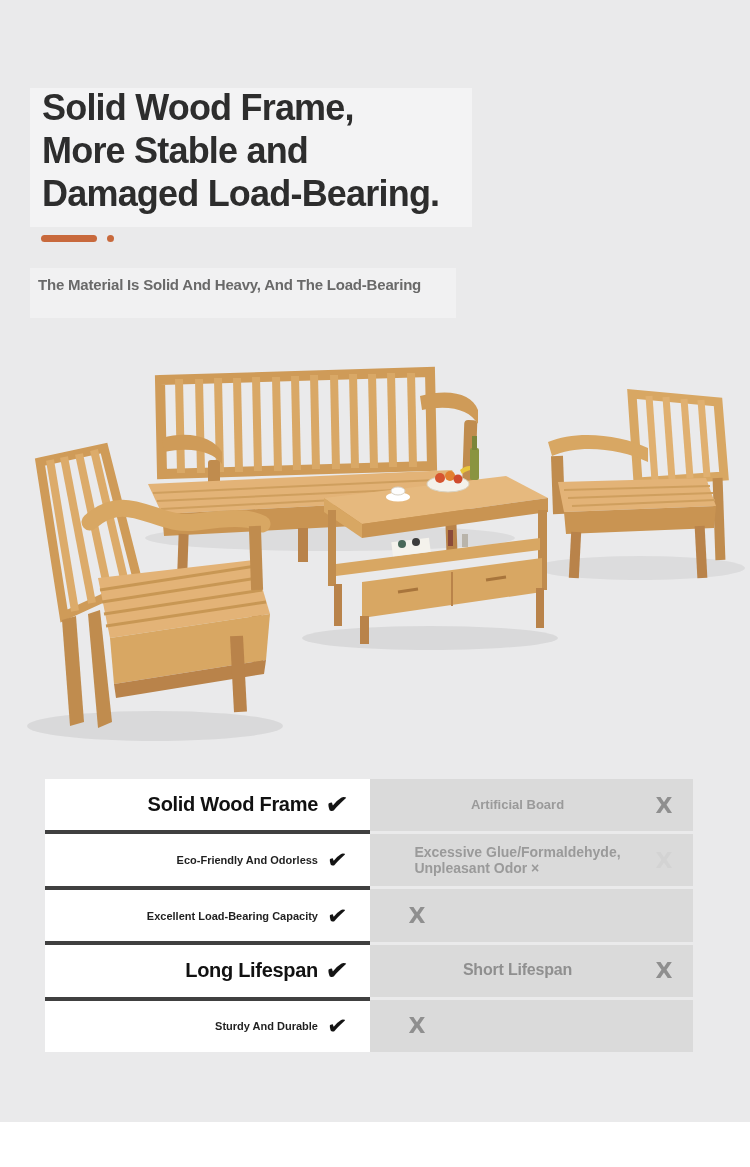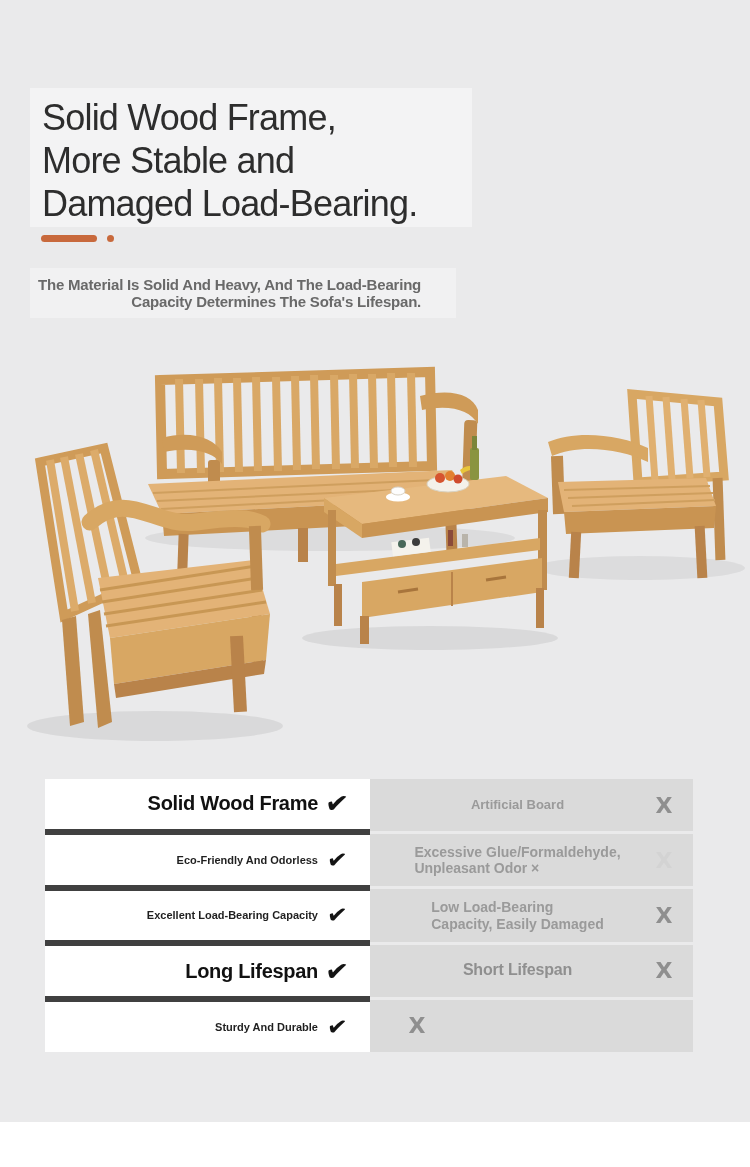--- a/index.html
+++ b/index.html
@@ -3,37 +3,37 @@
 <meta charset="utf-8">
 <style>
   html,body{margin:0;padding:0;background:#ffffff;}
   .page{
     position:relative;width:750px;height:1167px;overflow:hidden;
     background:#eaeaeb;font-family:"Liberation Sans",sans-serif;
   }
   
   .hero-glow{position:absolute;left:30px;top:88px;width:442px;height:139px;background:rgba(255,255,255,0.45);}
   .sub-glow{position:absolute;left:30px;top:268px;width:426px;height:50px;background:rgba(255,255,255,0.35);}
-  .title{position:absolute;left:42px;top:96px;margin:0;font-size:36px;line-height:43px;
-         font-weight:400;color:#2d2d2d;letter-spacing:-0.8px;}
+  .title{position:absolute;left:42px;top:86px;margin:0;font-size:36px;line-height:43px;
+         font-weight:700;color:#2d2d2d;letter-spacing:-0.8px;}
   .title span{display:block;}
   .accent{position:absolute;left:41px;top:235px;height:8px;}
   .accent .dash{display:inline-block;width:56px;height:7px;border-radius:4px;background:#c8693c;vertical-align:top;}
   .accent .dot{display:inline-block;width:7px;height:7px;border-radius:50%;background:#c8693c;margin-left:6px;vertical-align:top;}
   .subtitle{position:absolute;left:38px;top:277px;margin:0;font-size:15px;line-height:16.5px;
             font-weight:700;color:#696969;letter-spacing:-0.2px;text-align:right;}
   .subtitle span{display:block;}
   
   .photo{position:absolute;left:0;top:330px;width:750px;height:430px;margin:0;}
   
   .compare{position:absolute;left:45px;top:779px;width:648px;height:273px;}
   .col-left{position:absolute;left:0;top:0;width:325px;height:273px;background:#ffffff;
             display:flex;flex-direction:column;}
   .row-l{flex:1;display:flex;align-items:center;justify-content:flex-end;
-         padding-right:14px;box-sizing:border-box;border-bottom:6px solid #404040;}
+         padding-right:14px;box-sizing:border-box;border-bottom:4px solid #404040;}
   .row-l:last-child{border-bottom:none;}
   .row-l .lbl{font-size:11px;font-weight:700;color:#1f1f1f;text-align:right;}
   .row-l.big .lbl{font-size:20px;color:#111;letter-spacing:-0.3px;}
   .check-icon{width:38px;text-align:center;font-size:24px;font-weight:700;color:#141414;
               font-family:"DejaVu Sans",sans-serif;transform:rotate(6deg);}
   .row-l.big .check-icon{font-size:28px;}
   .col-right{position:absolute;left:325px;top:0;width:323px;height:273px;
              display:flex;flex-direction:column;gap:3px;}
   .row-r{flex:1;background:#dadada;display:flex;align-items:center;
          padding:0 6px 0 24px;box-sizing:border-box;}
@@ -60,21 +60,20 @@
     <span>Solid Wood Frame,</span>
     <span>More Stable and</span>
     <span>Damaged Load-Bearing.</span>
   </h1>
   <div class="accent">
     <span class="dash"></span>
     <span class="dot"></span>
   </div>
   <p class="subtitle">
     <span>The Material Is Solid And Heavy, And The Load-Bearing</span>
-    <span>Capacity Determines The Sofa's Lifespan.</span>
   </p>
 
   <figure class="photo">
     <svg viewBox="0 0 750 430" width="750" height="430" xmlns="http://www.w3.org/2000/svg">
 
       <ellipse cx="330" cy="208" rx="185" ry="13" fill="rgba(0,0,0,0.06)"></ellipse>
       <ellipse cx="640" cy="238" rx="105" ry="12" fill="rgba(0,0,0,0.06)"></ellipse>
       <ellipse cx="430" cy="308" rx="128" ry="12" fill="rgba(0,0,0,0.07)"></ellipse>
       <ellipse cx="155" cy="396" rx="128" ry="15" fill="rgba(0,0,0,0.07)"></ellipse>
 
@@ -227,24 +226,20 @@
         <span class="cross-icon">X</span>
       </div>
       <div class="row-r faint">
         <span class="txt"><span class="lines">
           <span class="line">Excessive Glue/Formaldehyde,</span>
           <span class="line">Unpleasant Odor ×</span>
         </span></span>
         <span class="cross-icon">X</span>
       </div>
       <div class="row-r">
-        <span class="txt"><span class="lines">
-          <span class="line">Low Load-Bearing</span>
-          <span class="line">Capacity, Easily Damaged</span>
-        </span></span>
         <span class="cross-icon">X</span>
       </div>
       <div class="row-r big">
         <span class="txt"><span class="lines">
           <span class="line">Short Lifespan</span>
           
         </span></span>
         <span class="cross-icon">X</span>
       </div>
       <div class="row-r">

